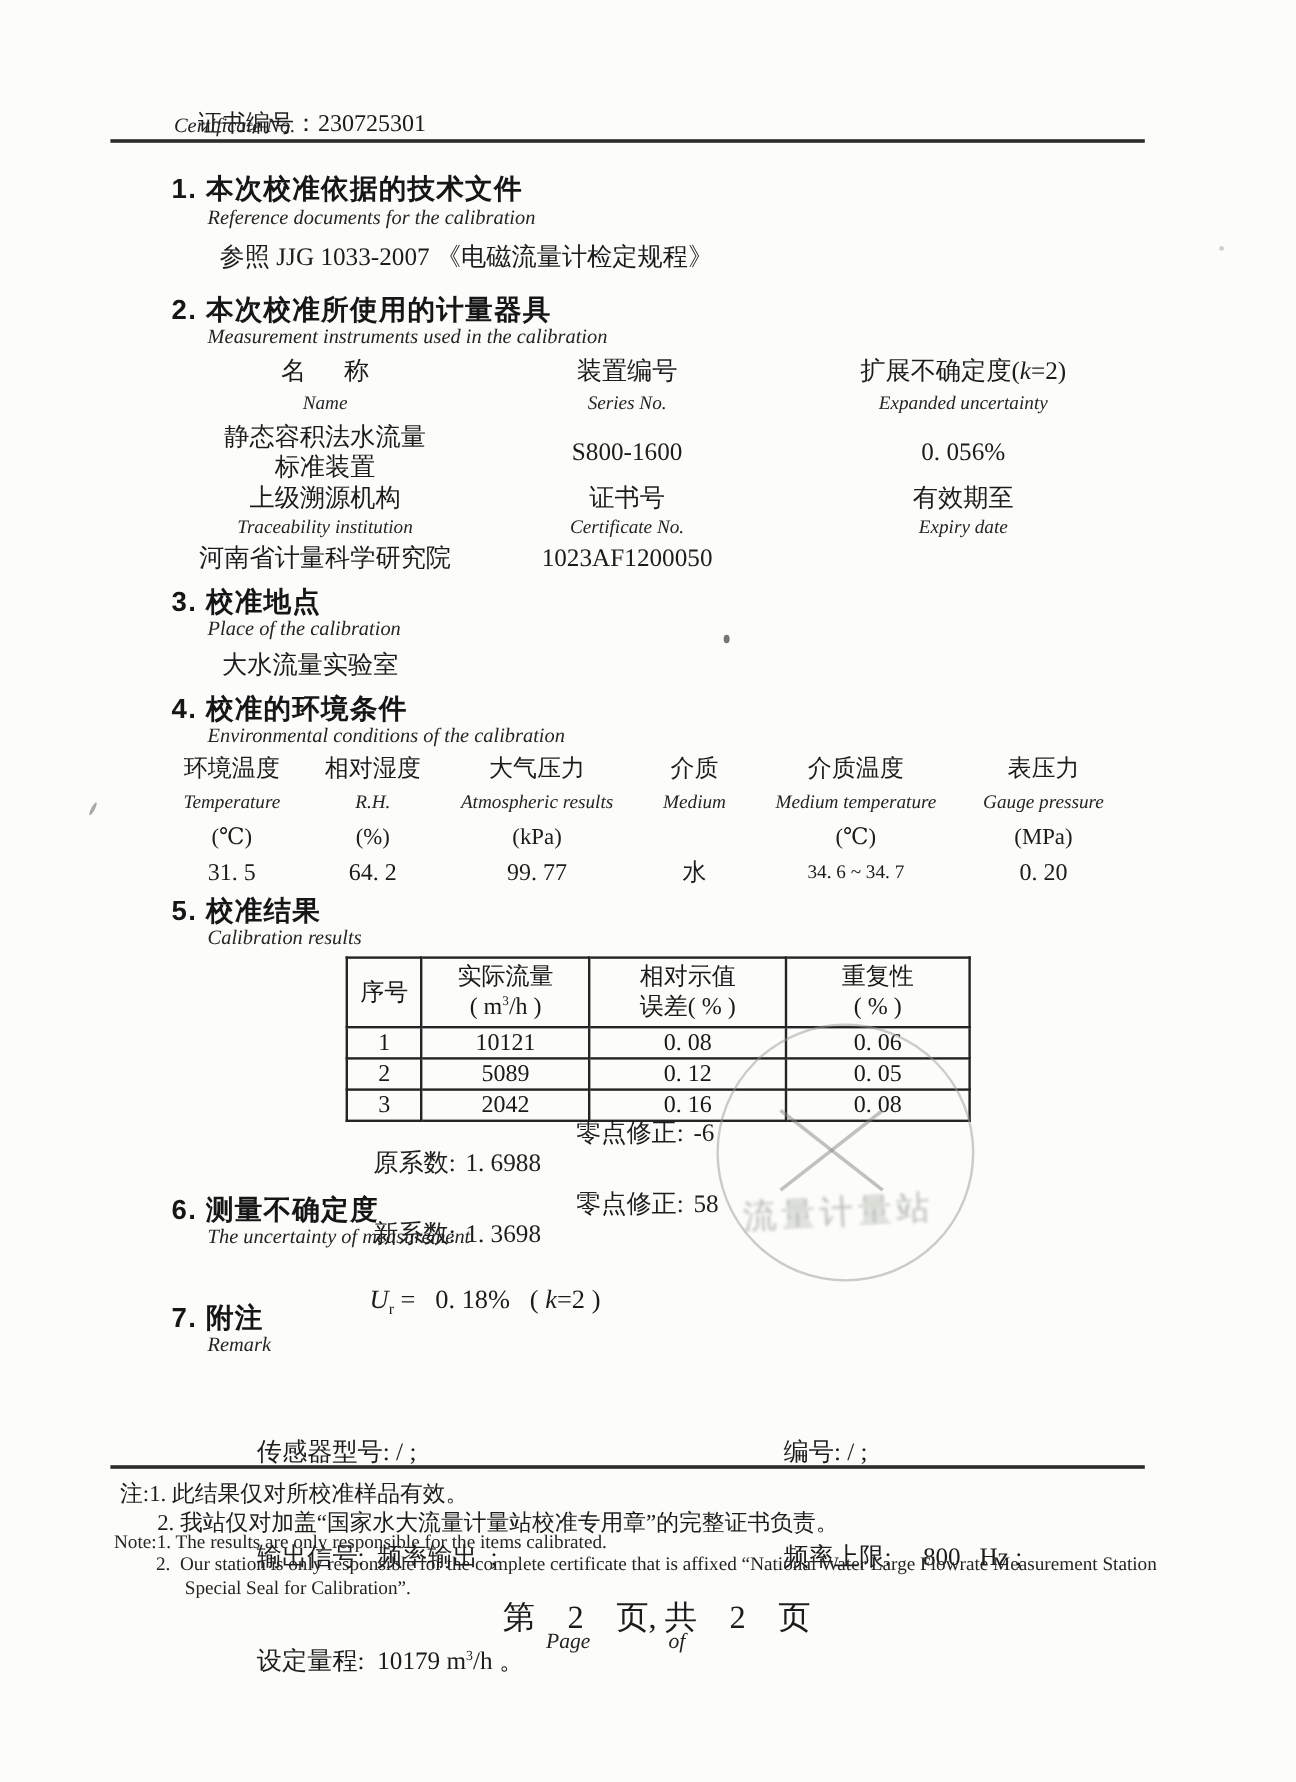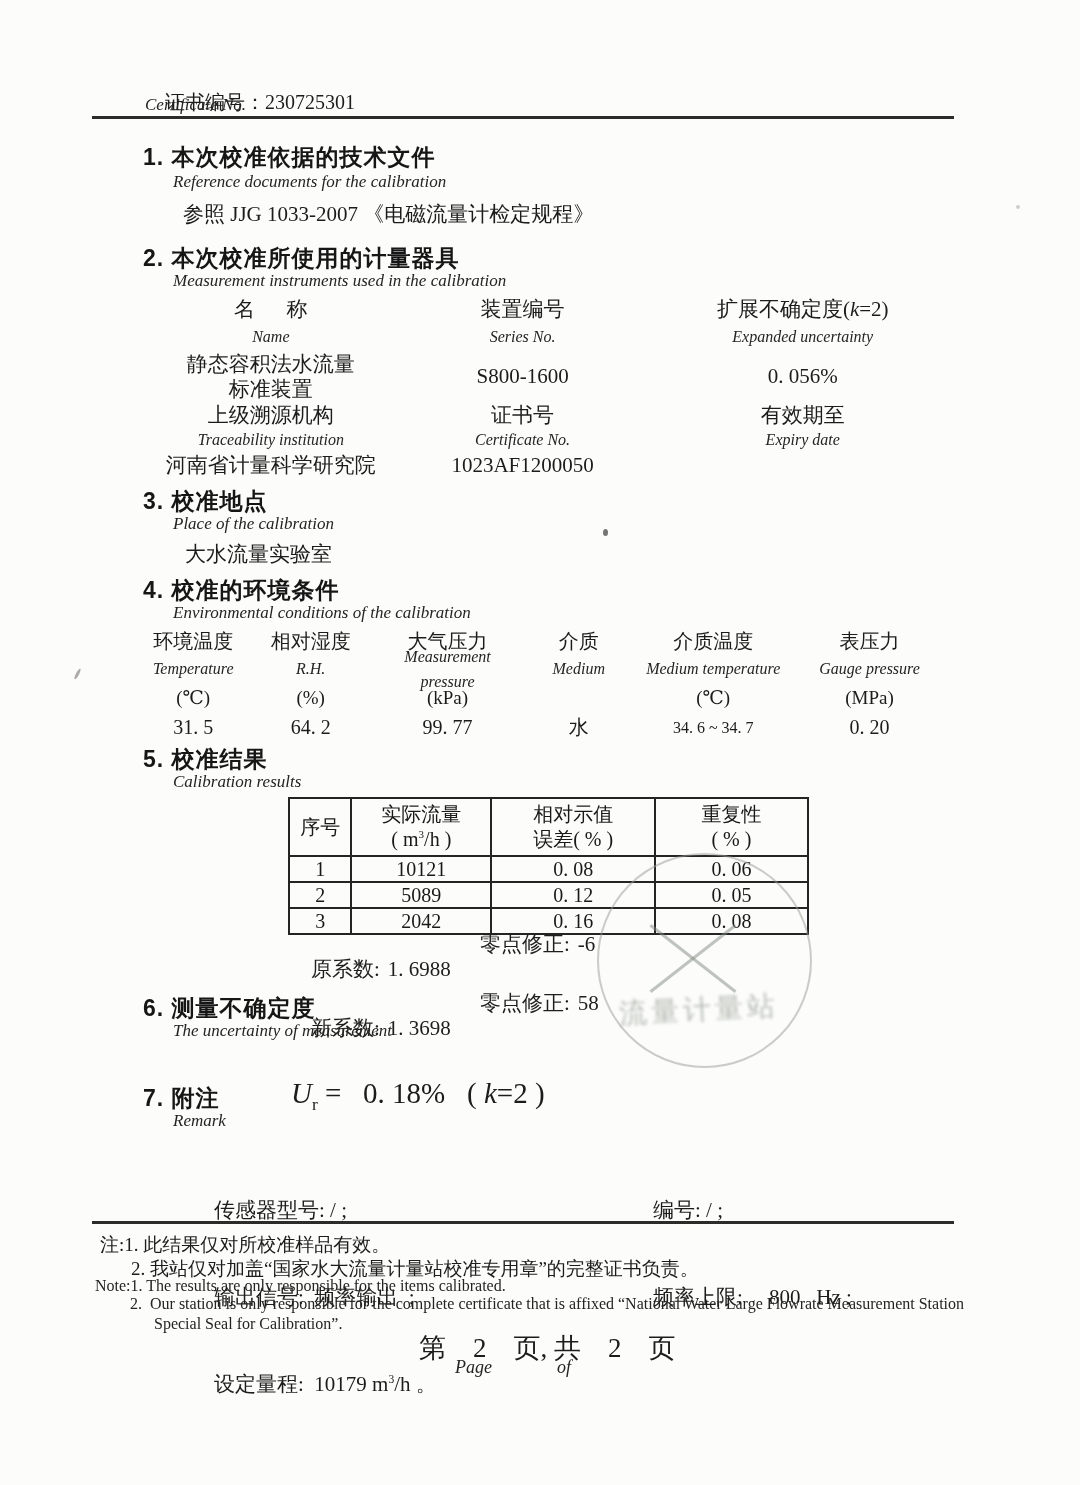--- a/index.html
+++ b/index.html
@@ -104,21 +104,21 @@
   <div class="abs grid6" style="left:143px;top:627px;">
     <div class="c zh" style="font-size:20px;">环境温度</div>
     <div class="c zh" style="font-size:20px;">相对湿度</div>
     <div class="c zh" style="font-size:20px;">大气压力</div>
     <div class="c zh" style="font-size:20px;">介质</div>
     <div class="c zh" style="font-size:20px;">介质温度</div>
     <div class="c zh" style="font-size:20px;">表压力</div>
 
     <div class="c en">Temperature</div>
     <div class="c en">R.H.</div>
-    <div class="c en">Measurement pressure</div>
+    <div class="c en">Atmospheric results</div>
     <div class="c en">Medium</div>
     <div class="c en">Medium temperature</div>
     <div class="c en">Gauge pressure</div>
 
     <div class="c zh" style="font-size:19px;">(℃)</div>
     <div class="c zh" style="font-size:19px;">(%)</div>
     <div class="c zh" style="font-size:19px;">(kPa)</div>
     <div class="c zh" style="font-size:19px;"></div>
     <div class="c zh" style="font-size:19px;">(℃)</div>
     <div class="c zh" style="font-size:19px;">(MPa)</div>
@@ -182,21 +182,21 @@
     <span>原系数:</span><span class="vgap">1. 6988</span>
     <span class="pair2"><span>零点修正:</span><span class="vgap">-6</span></span>
   </div>
   <div class="abs coefline pre" style="left:290px;top:960px;width:420px;">
     <span>新系数:</span><span class="vgap">1. 3698</span>
     <span class="pair2"><span>零点修正:</span><span class="vgap">58</span></span>
   </div>
 
   <div class="abs title" style="left:143px;top:993px;">6. 测量不确定度</div>
   <div class="abs en" style="left:173px;top:1021px;">The uncertainty of measurement</div>
-  <div class="abs zh pre" style="left:262px;top:1044px;font-size:29px;">
+  <div class="abs zh pre" style="left:286px;top:1044px;font-size:22px;">
     <i>U</i><sub>r</sub><span> =   0. 18%   ( </span><i>k</i><span>=2 )</span>
   </div>
 
   <div class="abs title" style="left:143px;top:1083px;">7. 附注</div>
   <div class="abs en" style="left:173px;top:1111px;">Remark</div>
 
   <div class="abs zh pre" style="left:214px;top:1138px;line-height:29px;">
     <div>传感器型号: / ;</div>
     <div>输出信号:  频率输出  ;</div>
     <div><span>设定量程:  10179 m</span><sup>3</sup><span>/h 。</span></div>

